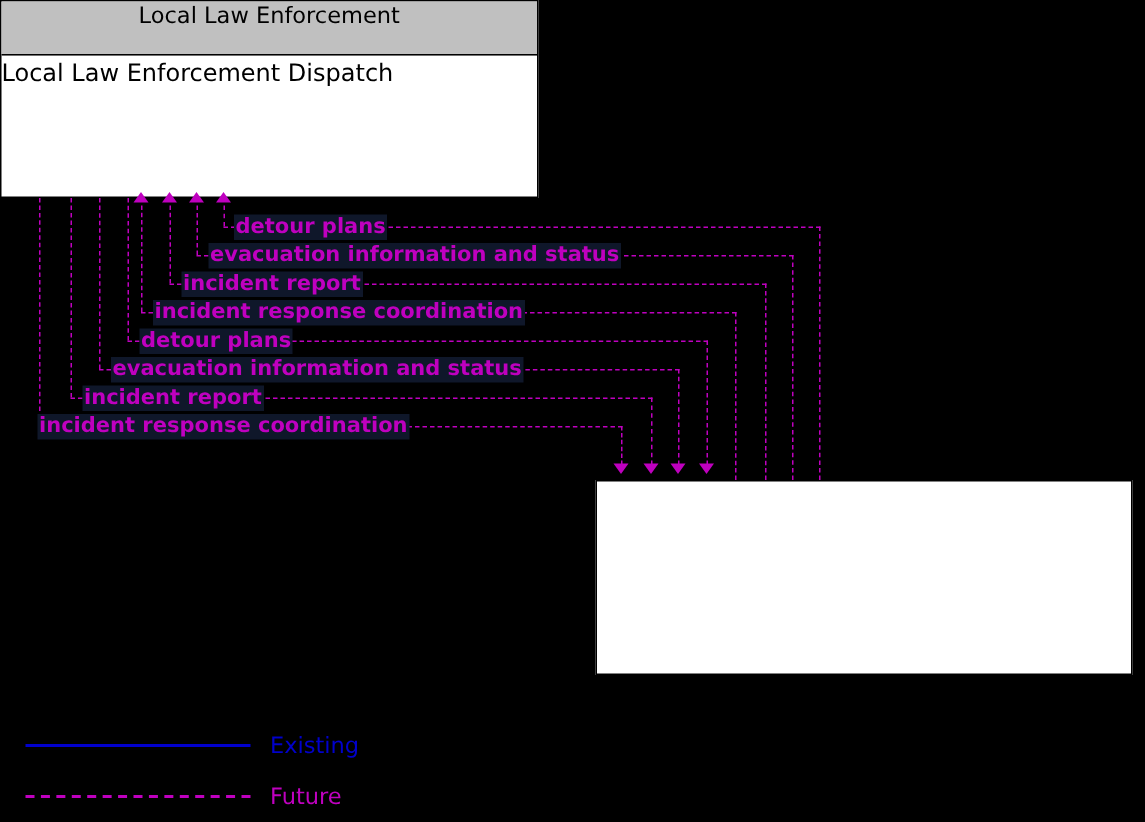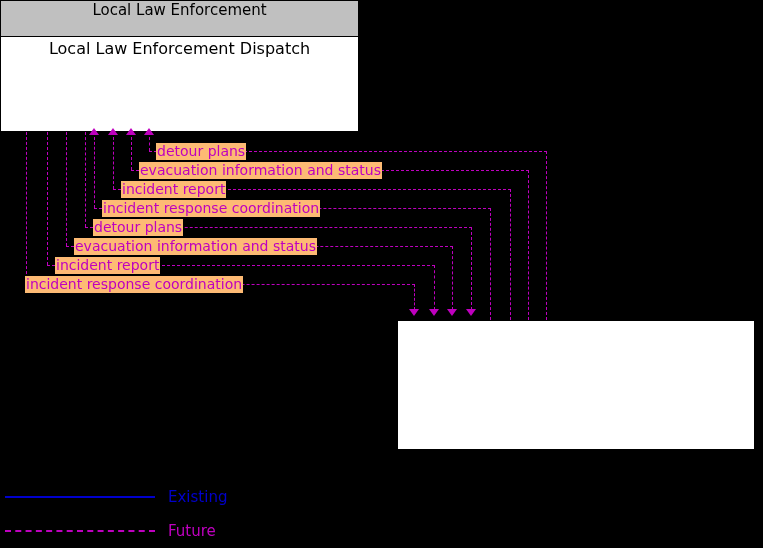--- a/index.html
+++ b/index.html
@@ -39,21 +39,20 @@
     font-size: 15px;
     line-height: 19px;
     height: 36px;
     color: #000000;
     white-space: nowrap;
     overflow: hidden;
   }
   .entity-name {
     box-sizing: border-box;
     width: 100%;
-    text-align: center;
     font-size: 16px;
     line-height: 20px;
     padding-top: 2px;
     color: #000000;
     white-space: nowrap;
     overflow: hidden;
   }
 
   #box-local-law {
     left: 0px;
@@ -96,34 +95,35 @@
   }
   .arrow-down {
     border-left: 5px solid transparent;
     border-right: 5px solid transparent;
     border-top: 7px solid #bf00bf;
   }
 
   
   .flow-label {
     position: absolute;
-    background: #fdba74;
+    background: #0f172a;
     color: #bf00bf;
     font-size: 14px;
     line-height: 16px;
     height: 17px;
     white-space: nowrap;
     padding: 0 1px;
     font-family: "DejaVu Sans", "Liberation Sans", sans-serif;
+    font-weight: bold;
   }
 
   
   #legend {
     position: absolute;
-    left: 0px;
+    left: 12px;
     top: 488px;
     width: 300px;
     height: 56px;
     text-align: right;
   }
   .legend-row {
     position: absolute;
     left: 0;
     width: 300px;
     height: 18px;

